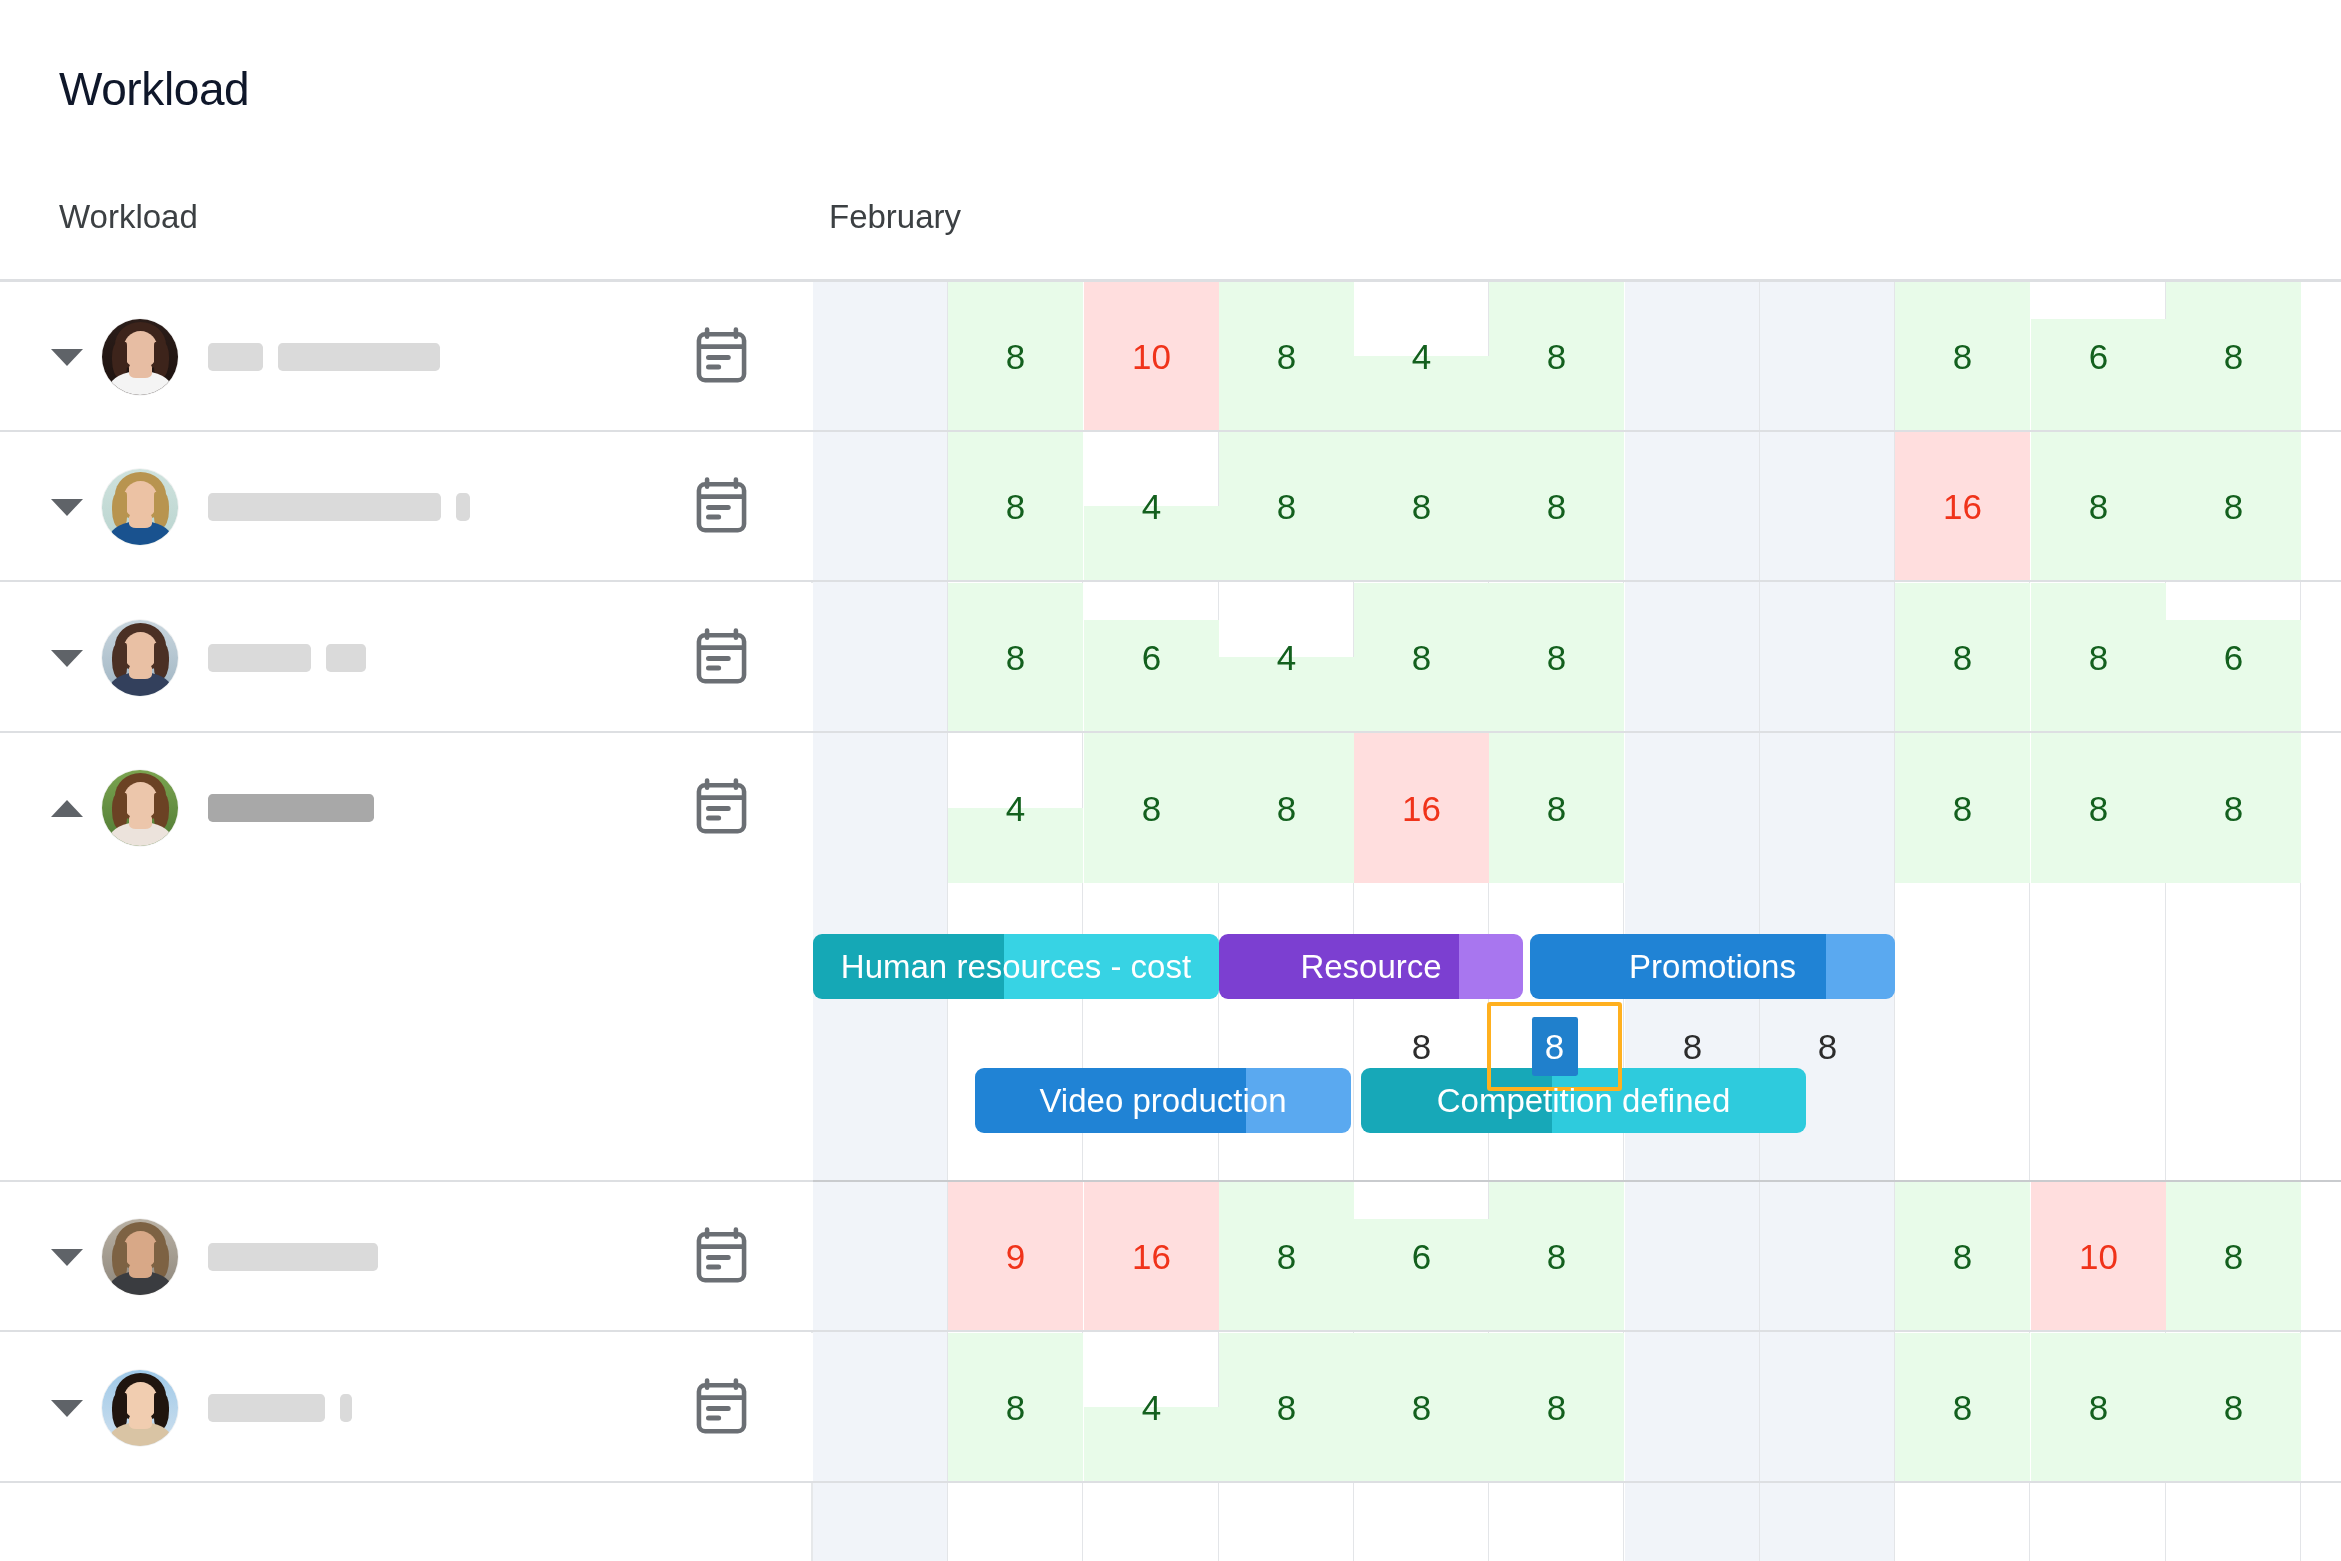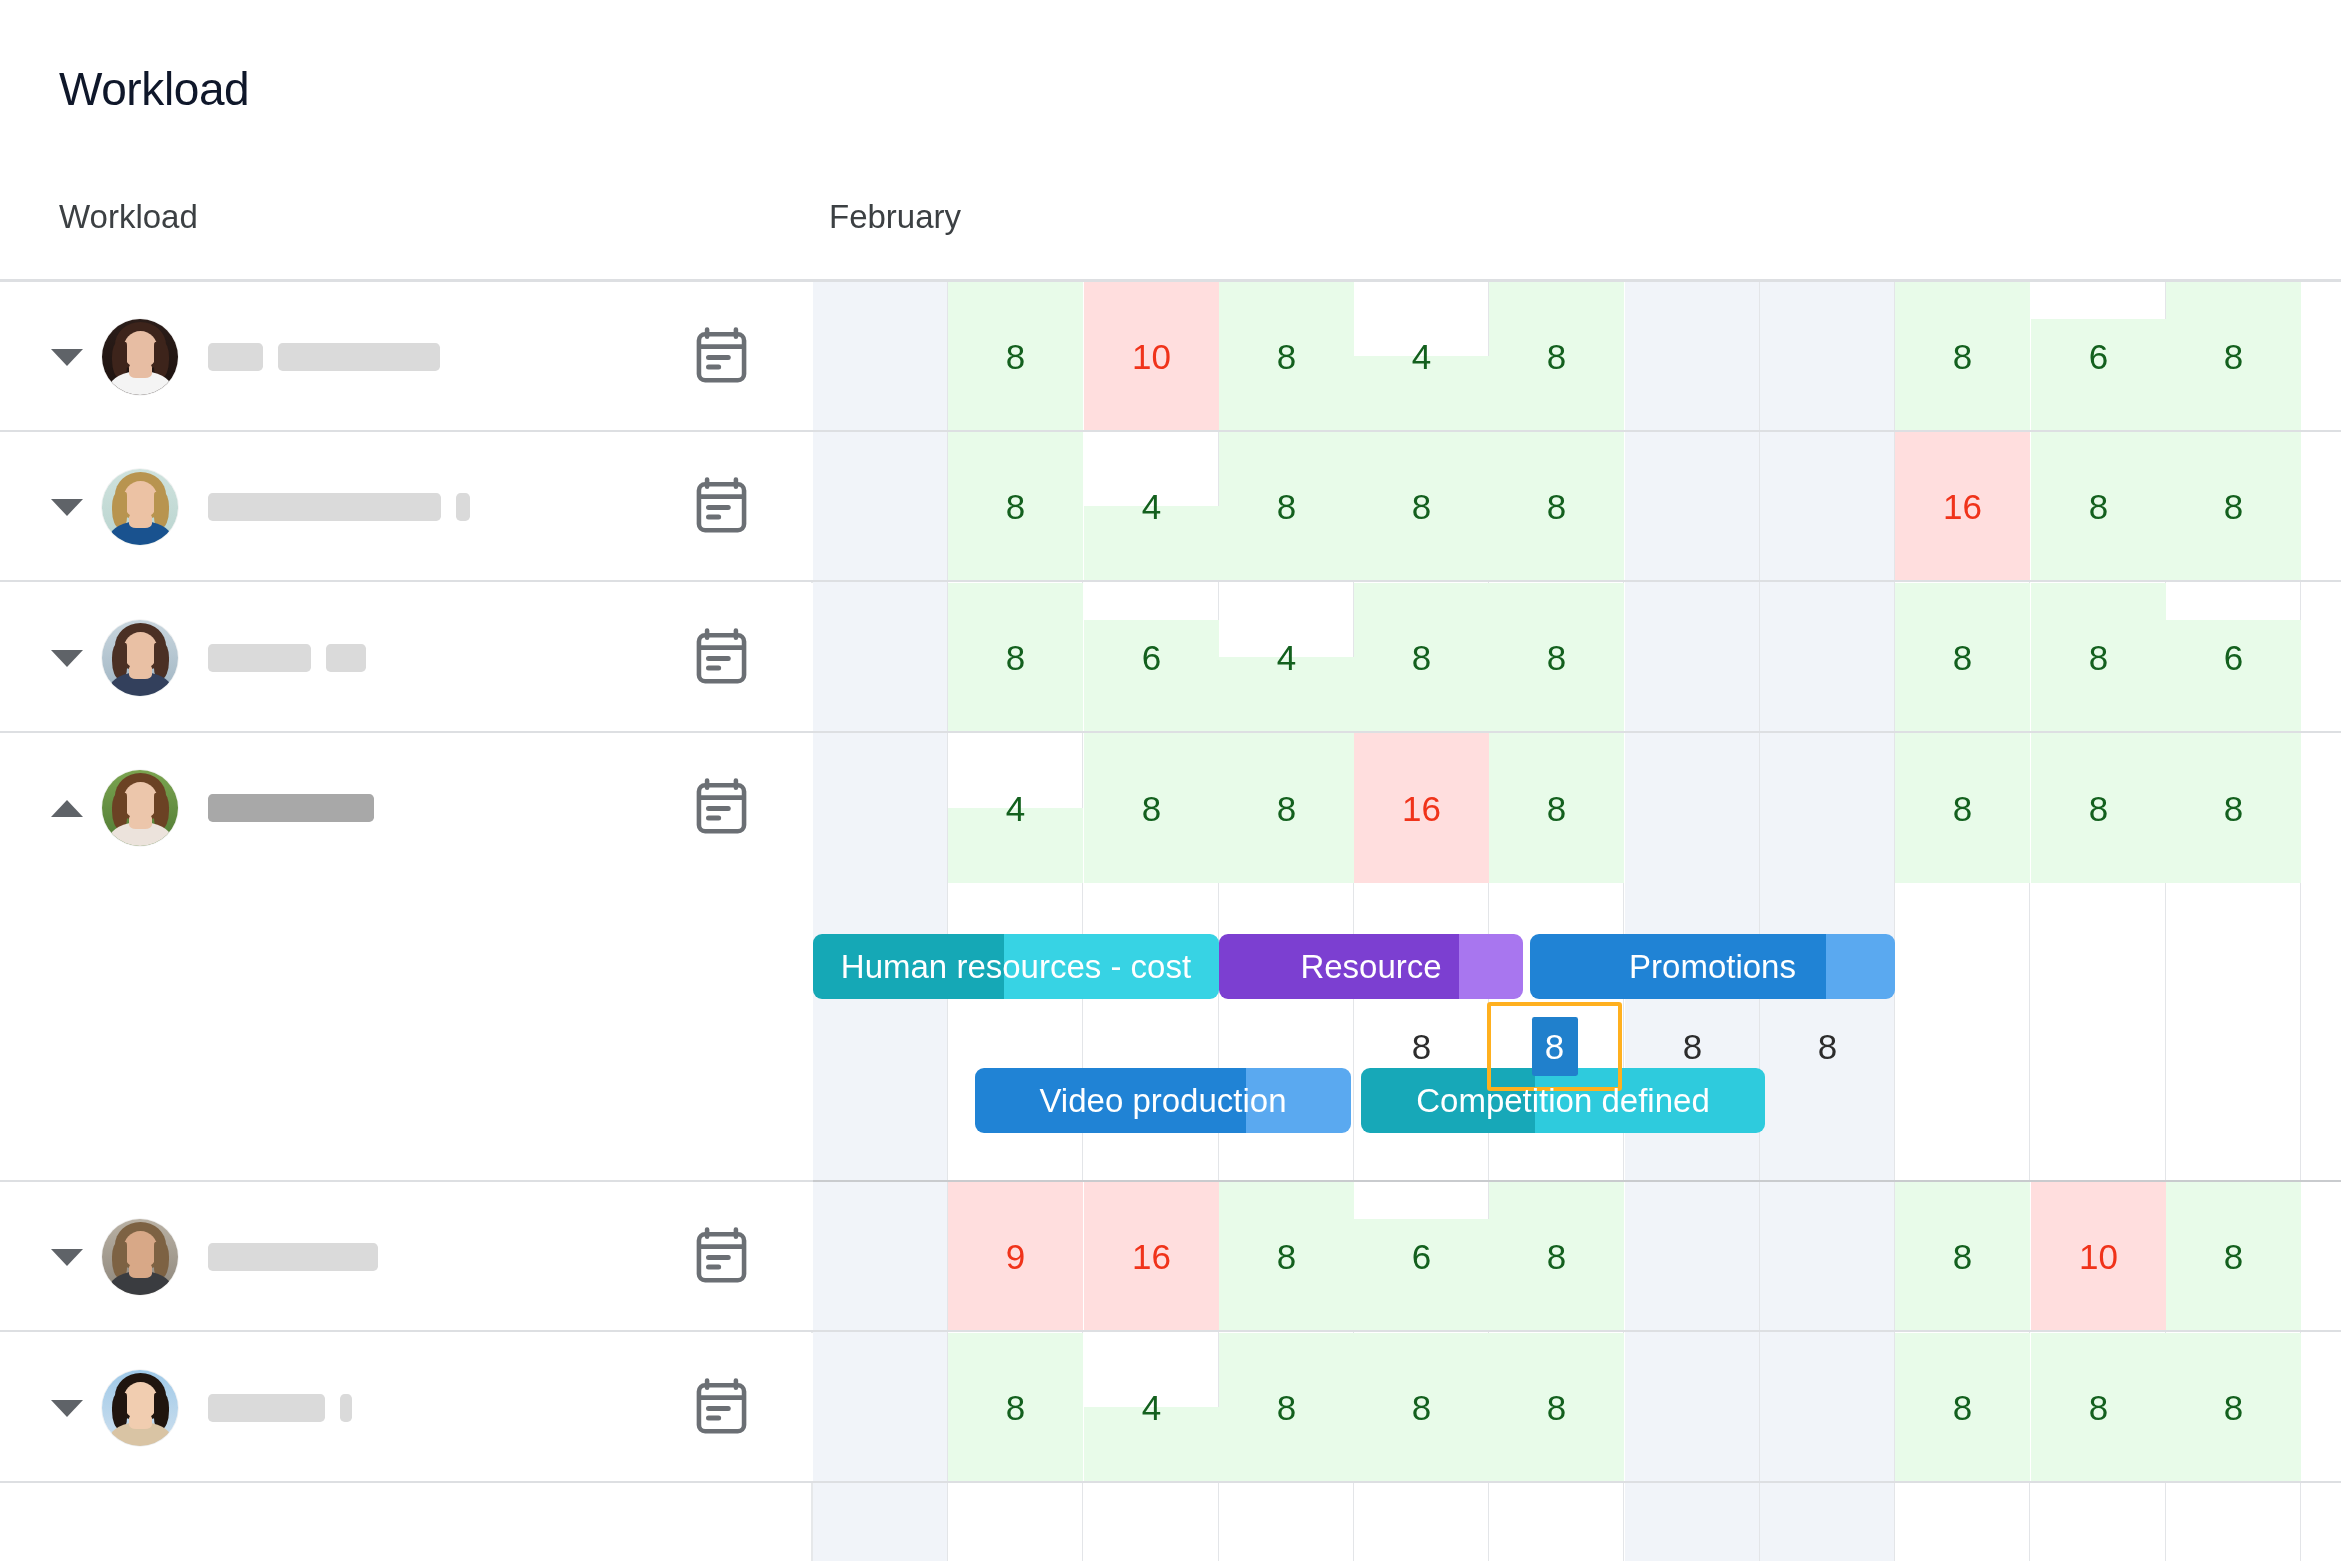--- a/index.html
+++ b/index.html
@@ -503,21 +503,21 @@
           <div class="task-bar" style="left: 717px; width: 365px; top: 51px;">
             <span class="task-prog" style="width:81%;background:#2083d5"></span>
            <span class="task-rest" style="width:19%;background:#5aa9f0"></span>
            <span class="task-label">Promotions</span>
           </div>
           <div class="task-bar" style="left: 162px; width: 376px; top: 185px;">
             <span class="task-prog" style="width:72%;background:#2083d5"></span>
            <span class="task-rest" style="width:28%;background:#5aa9f0"></span>
            <span class="task-label">Video production</span>
           </div>
-          <div class="task-bar" style="left: 548px; width: 404px; top: 185px;">
+          <div class="task-bar" style="left: 548px; width: 445px; top: 185px;">
             <span class="task-prog" style="width:43%;background:#17a8b8"></span>
            <span class="task-rest" style="width:57%;background:#2ecbdd"></span>
            <span class="task-label">Competition defined</span>
           </div>
           <div class="sub-cell" style="left: 541px; width: 135px; top: 123px; height: 81px;">
             <span class="sub-val">8</span>
           </div>
           <div class="sub-cell selected" style="left: 674px; width: 135px; top: 119px; height: 89px;">
             <span class="sel-chip" style="width:46px;height:59px;">
               <span>8</span>

